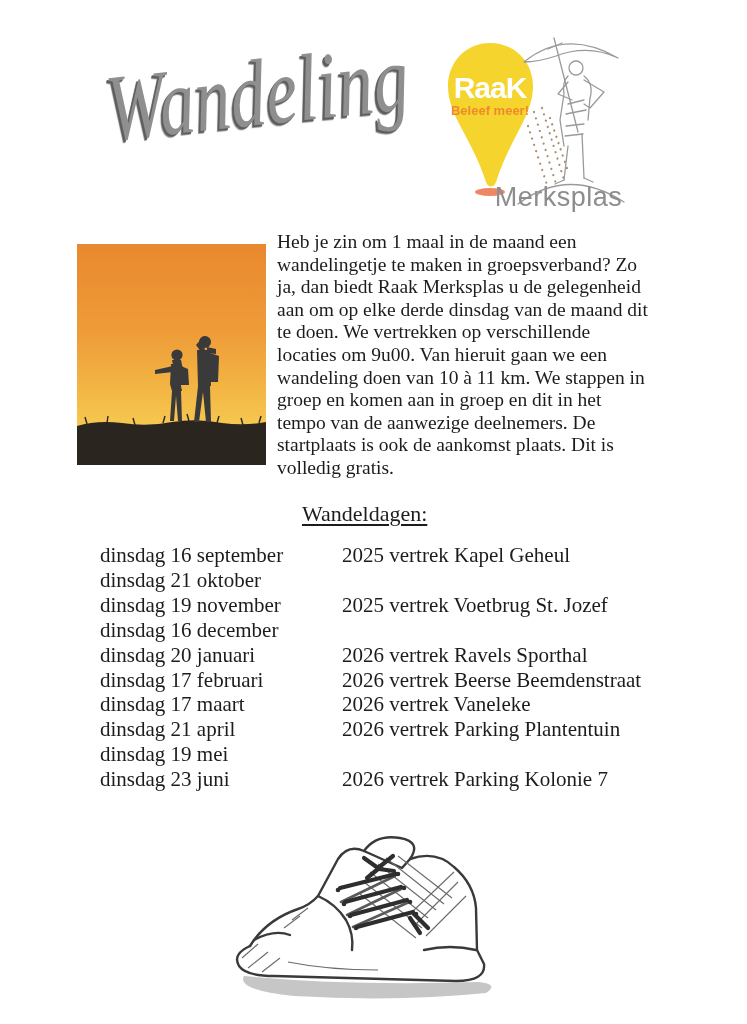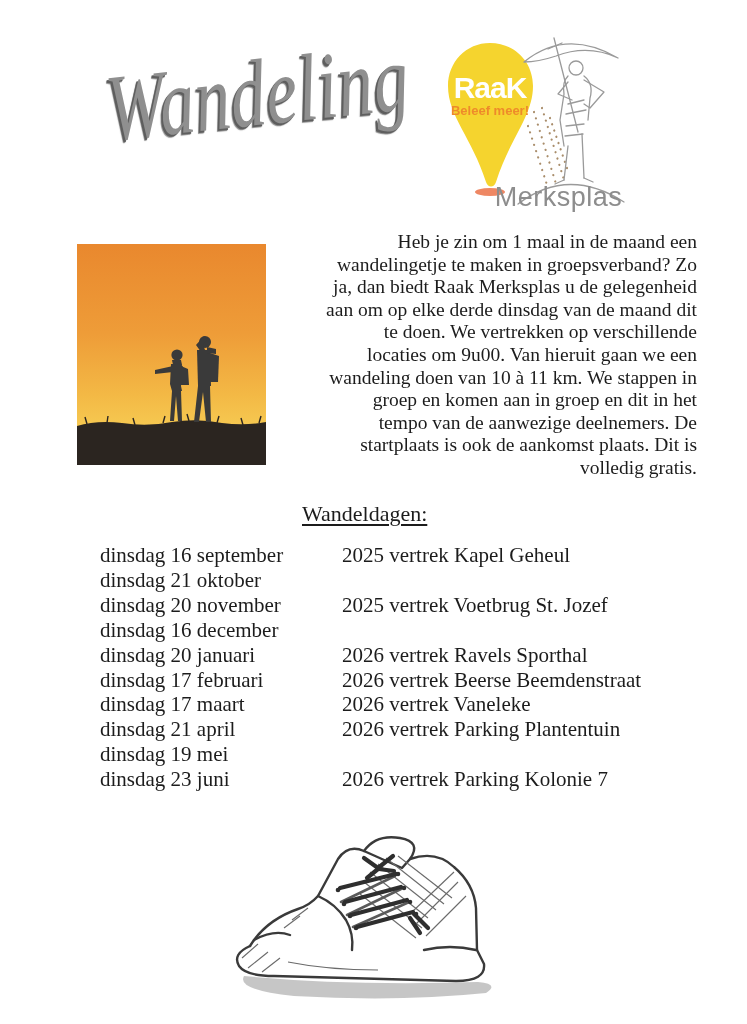--- a/index.html
+++ b/index.html
@@ -37,21 +37,21 @@
     position:absolute;left:77px;top:244px;width:189px;height:221px;
     background:linear-gradient(180deg,#e9882e 0%,#ee9c38 40%,#f3b845 68%,#f7cf55 88%,#f6d45f 100%);
   }
   .photo svg{position:absolute;left:0;top:0;}
 
   
   .intro{
     position:absolute;left:277px;top:231px;width:420px;
     font-size:19.5px;line-height:22.6px;
   }
-  .intro .line{white-space:nowrap;text-align:right;}
+  .intro .line{white-space:nowrap;}
 
   
   .schedule-heading{
     position:absolute;left:302px;top:501px;
     font-size:22px;text-decoration:underline;text-underline-offset:3px;
   }
   .schedule{
     position:absolute;left:100px;top:543px;width:600px;
     font-size:21px;line-height:24.9px;
   }
@@ -155,21 +155,21 @@
 
   <div class="schedule">
     <div class="row">
       <span class="day">dinsdag 16 september</span>
       <span class="detail">2025 vertrek Kapel Geheul</span>
     </div>
     <div class="row">
       <span class="day">dinsdag 21 oktober</span>
     </div>
     <div class="row">
-      <span class="day">dinsdag 20 november</span>
+      <span class="day">dinsdag 19 november</span>
       <span class="detail">2025 vertrek Voetbrug St. Jozef</span>
     </div>
     <div class="row">
       <span class="day">dinsdag 16 december</span>
     </div>
     <div class="row">
       <span class="day">dinsdag 20 januari</span>
       <span class="detail">2026 vertrek Ravels Sporthal</span>
     </div>
     <div class="row">

